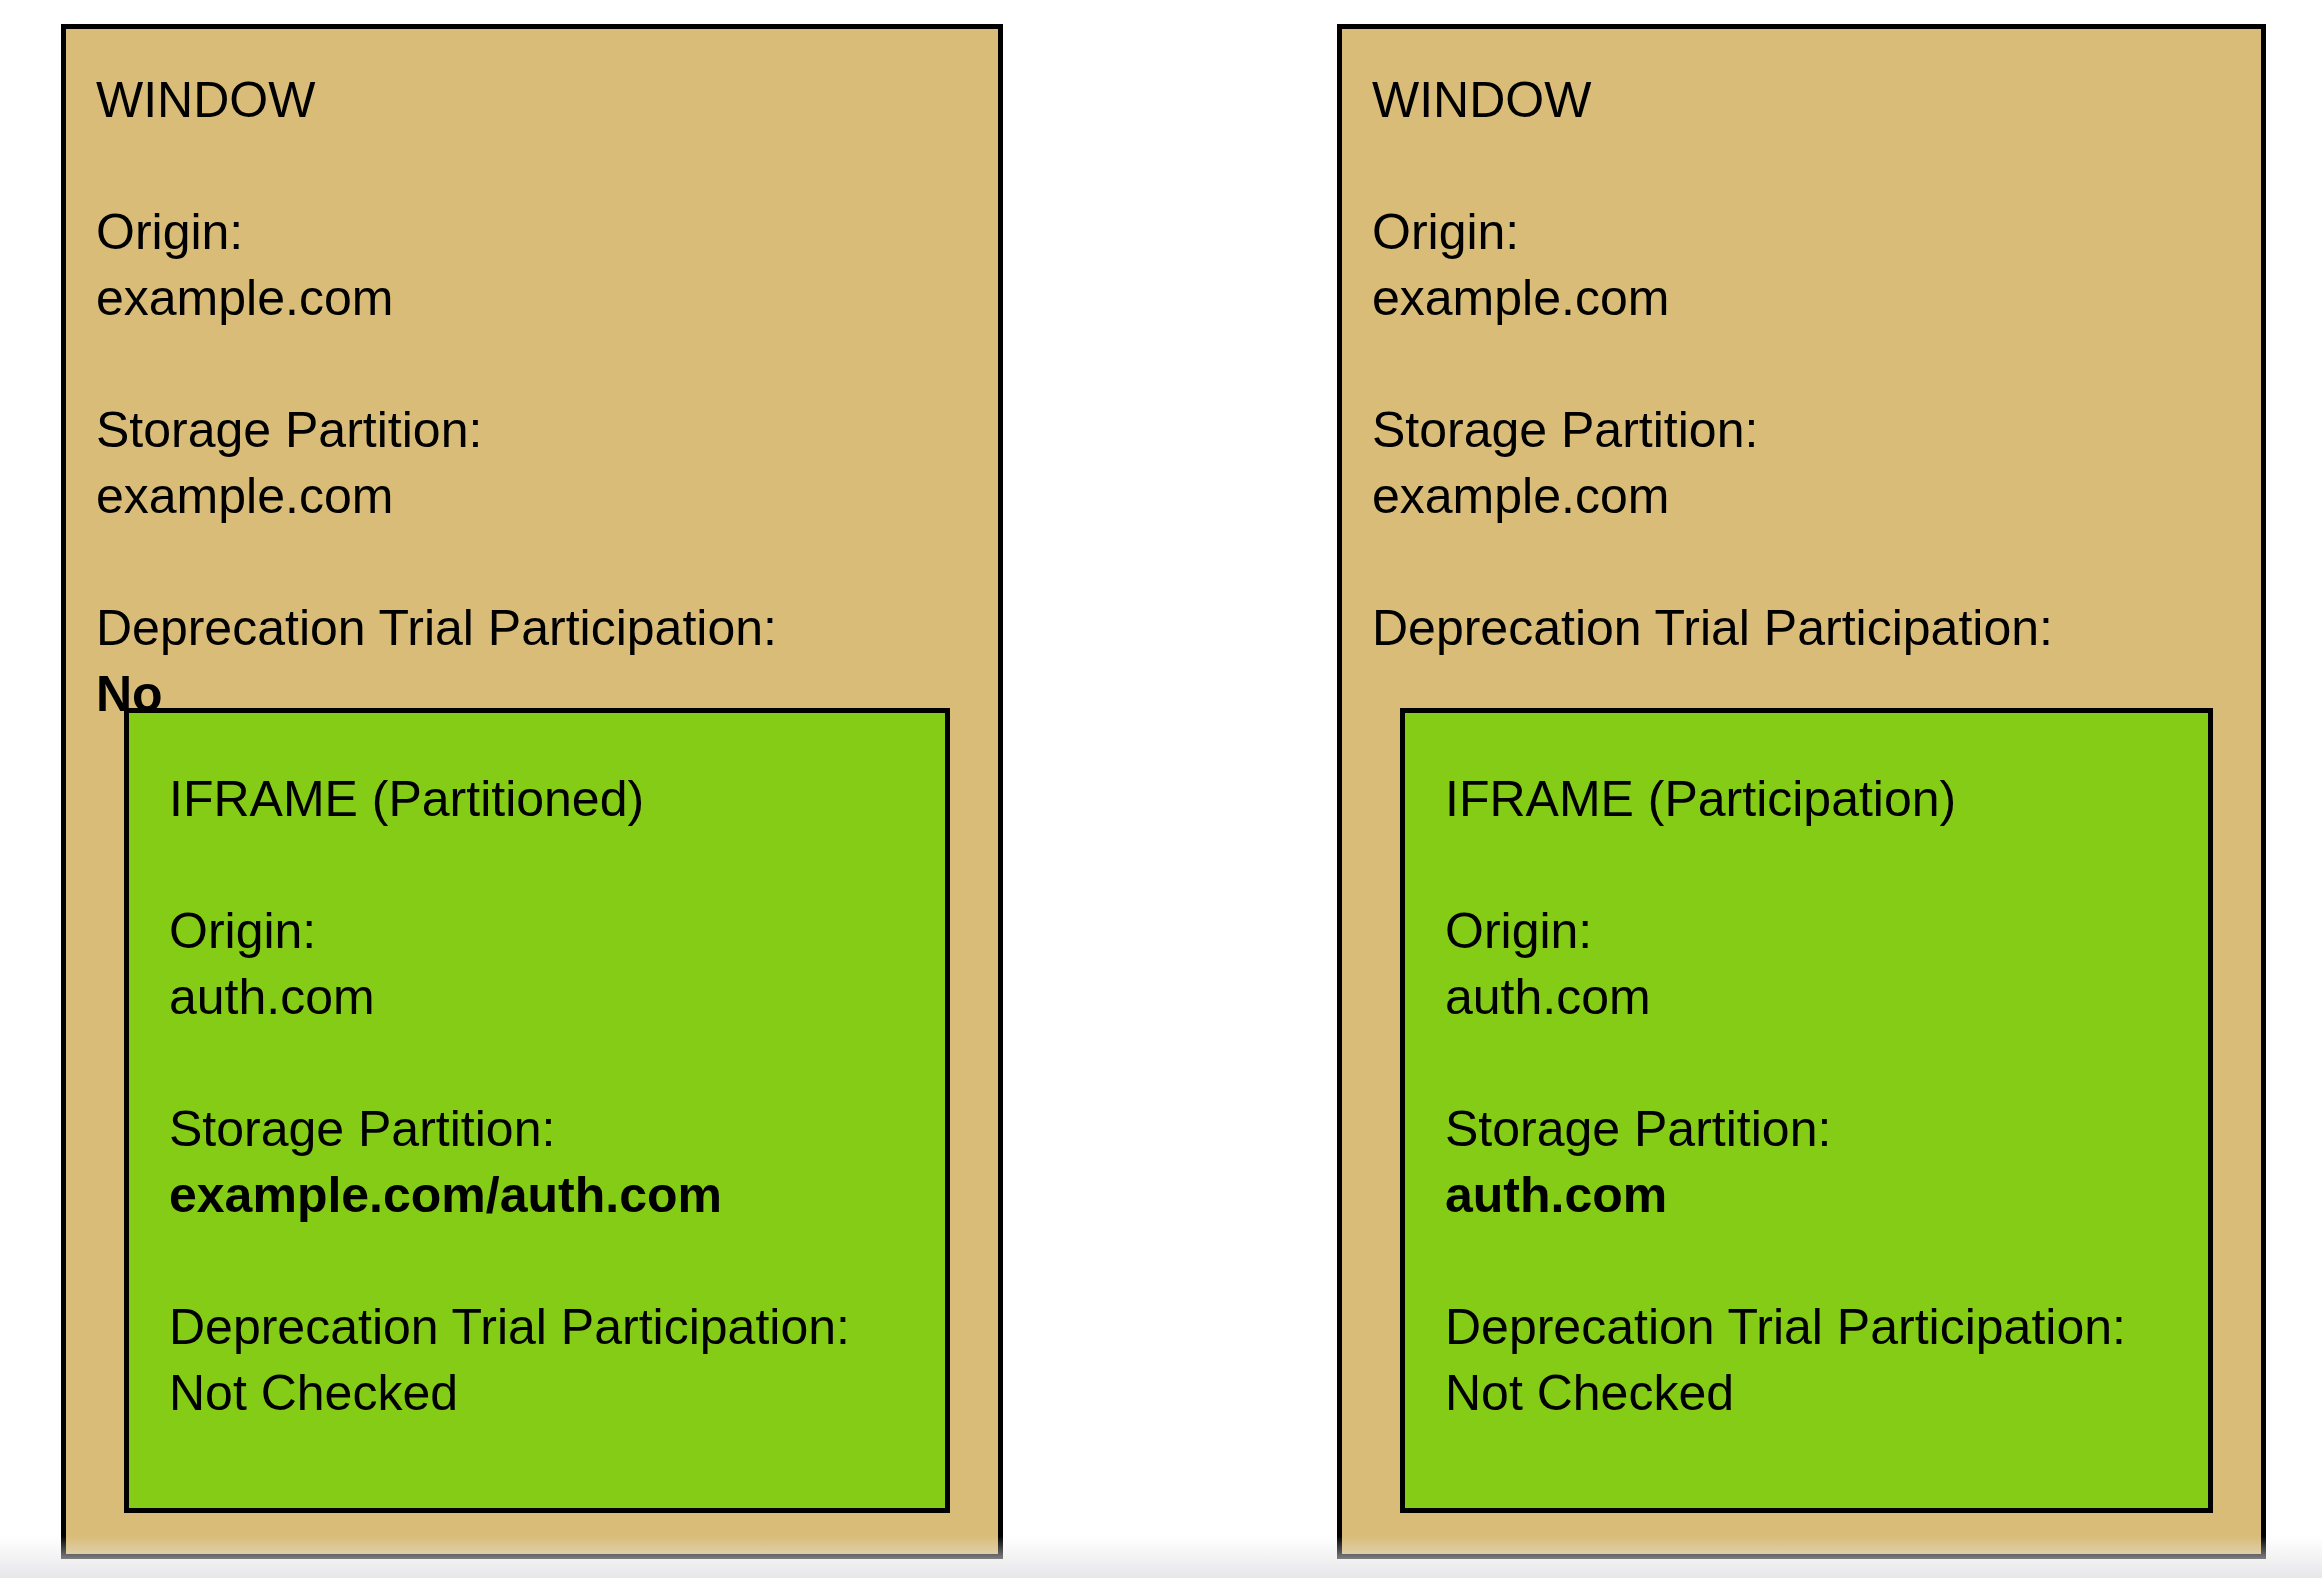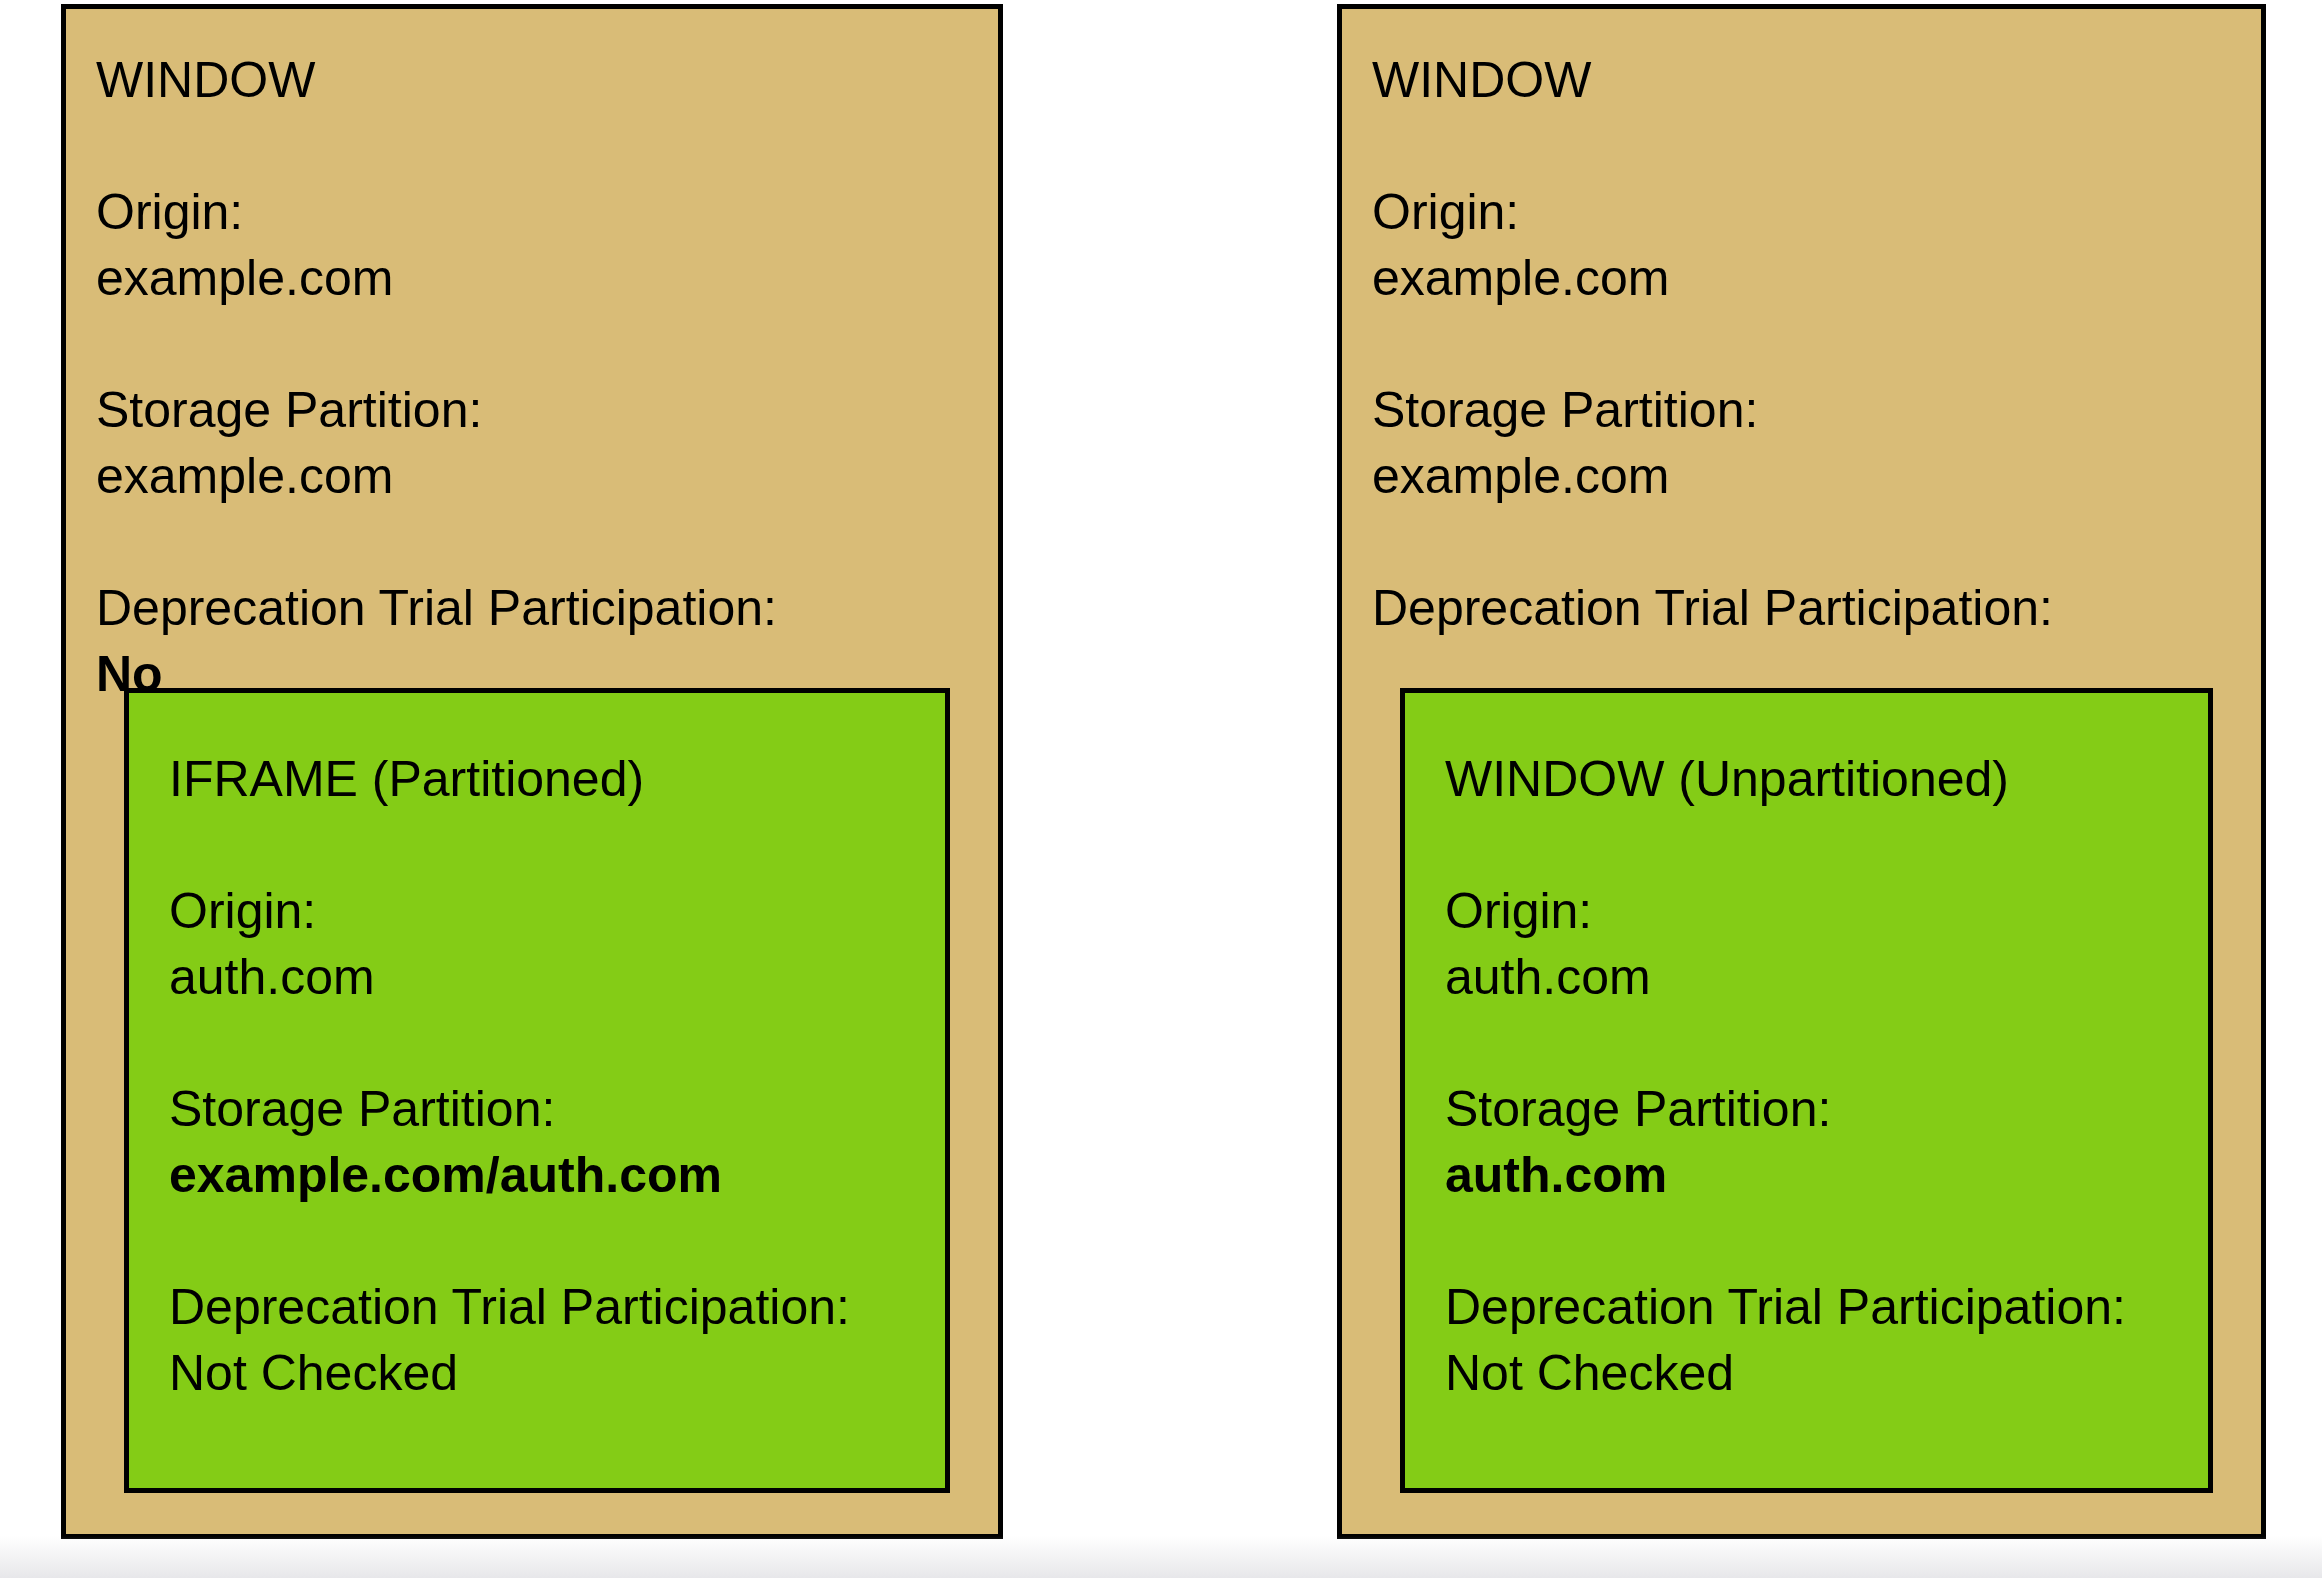--- a/index.html
+++ b/index.html
@@ -10,21 +10,21 @@
     width: 2322px;
     height: 1578px;
     position: relative;
     background: #ffffff;
     font-family: "Liberation Sans", sans-serif;
     color: #000000;
     overflow: hidden;
   }
   .panel {
     position: absolute;
-    top: 4px;
+    top: 24px;
     height: 1535px;
     background: #d9bc77;
     border: 5px solid #000000;
     box-sizing: border-box;
     padding: 38px 28px 0 30px;
     font-size: 50px;
     line-height: 66px;
   }
   .panel.left  { left: 61px;   width: 942px; }
   .panel.right { left: 1337px; width: 929px; }
@@ -91,21 +91,21 @@
   <div class="line empty"></div>
   <div class="line">Origin:</div>
   <div class="line">example.com</div>
   <div class="line empty"></div>
   <div class="line">Storage Partition:</div>
   <div class="line">example.com</div>
   <div class="line empty"></div>
   <div class="line">Deprecation Trial Participation:</div>
 
   <div class="iframe-box">
-    <div class="line">WINDOW (Unpartitioned)</div>
+    <div class="line">IFRAME (Participation)</div>
     <div class="line empty"></div>
     <div class="line">Origin:</div>
     <div class="line">auth.com</div>
     <div class="line empty"></div>
     <div class="line">Storage Partition:</div>
     <div class="line bold">auth.com</div>
     <div class="line empty"></div>
     <div class="line">Deprecation Trial Participation:</div>
     <div class="line">Not Checked</div>
   </div>

